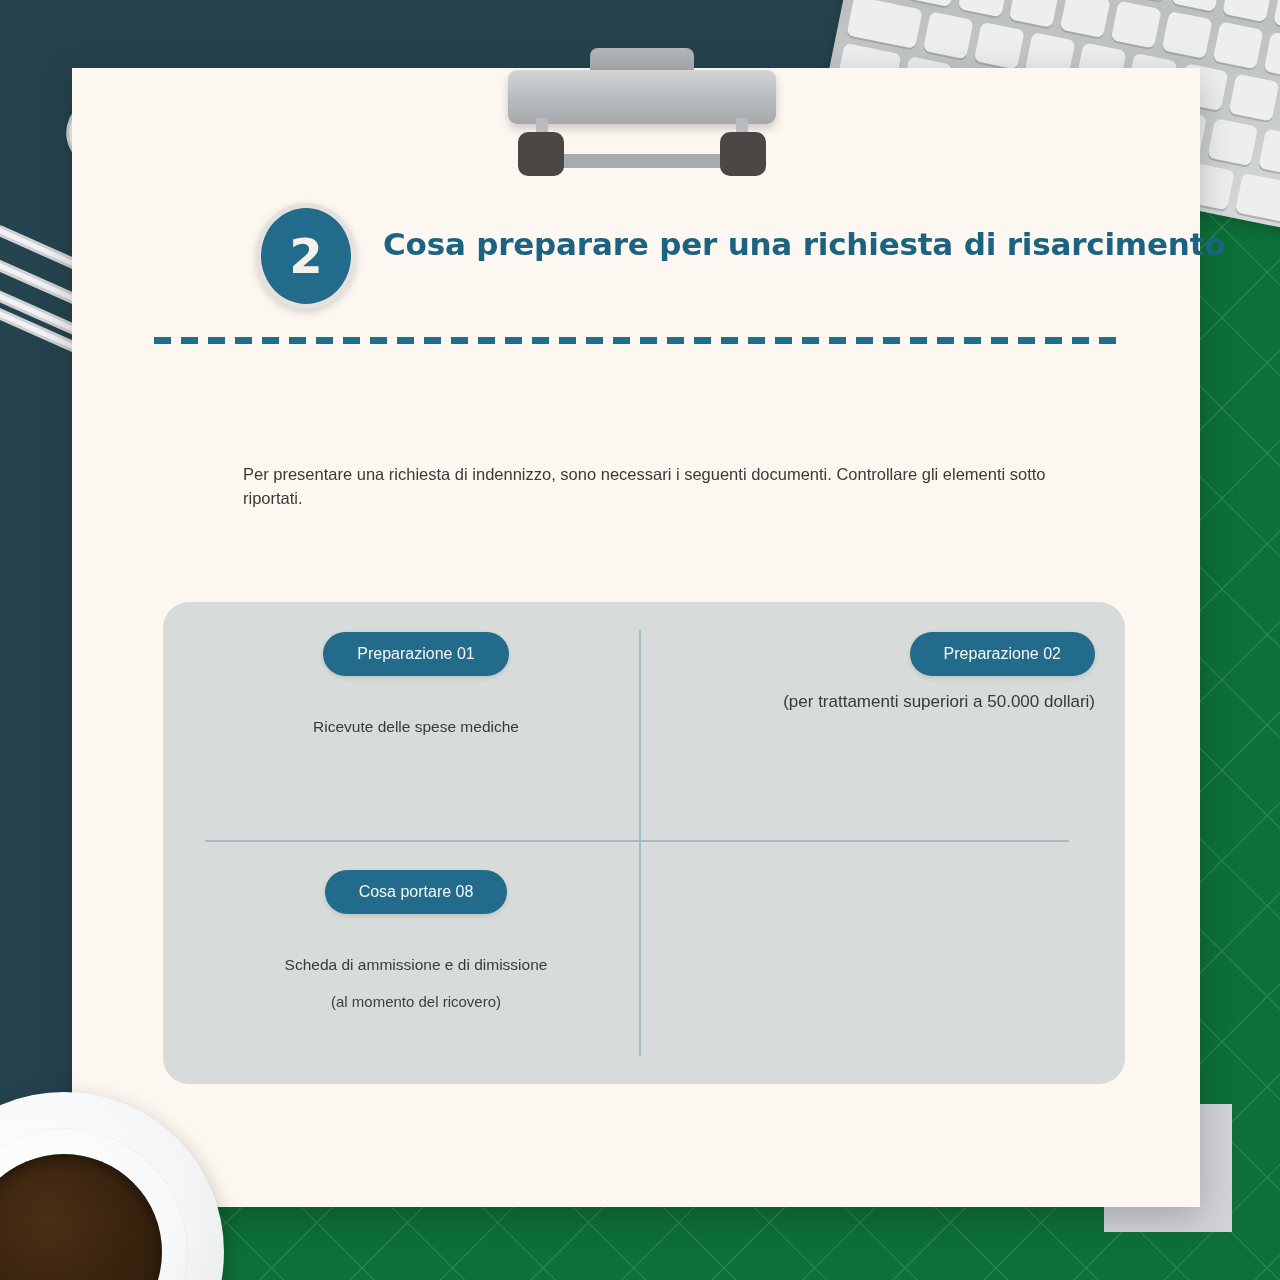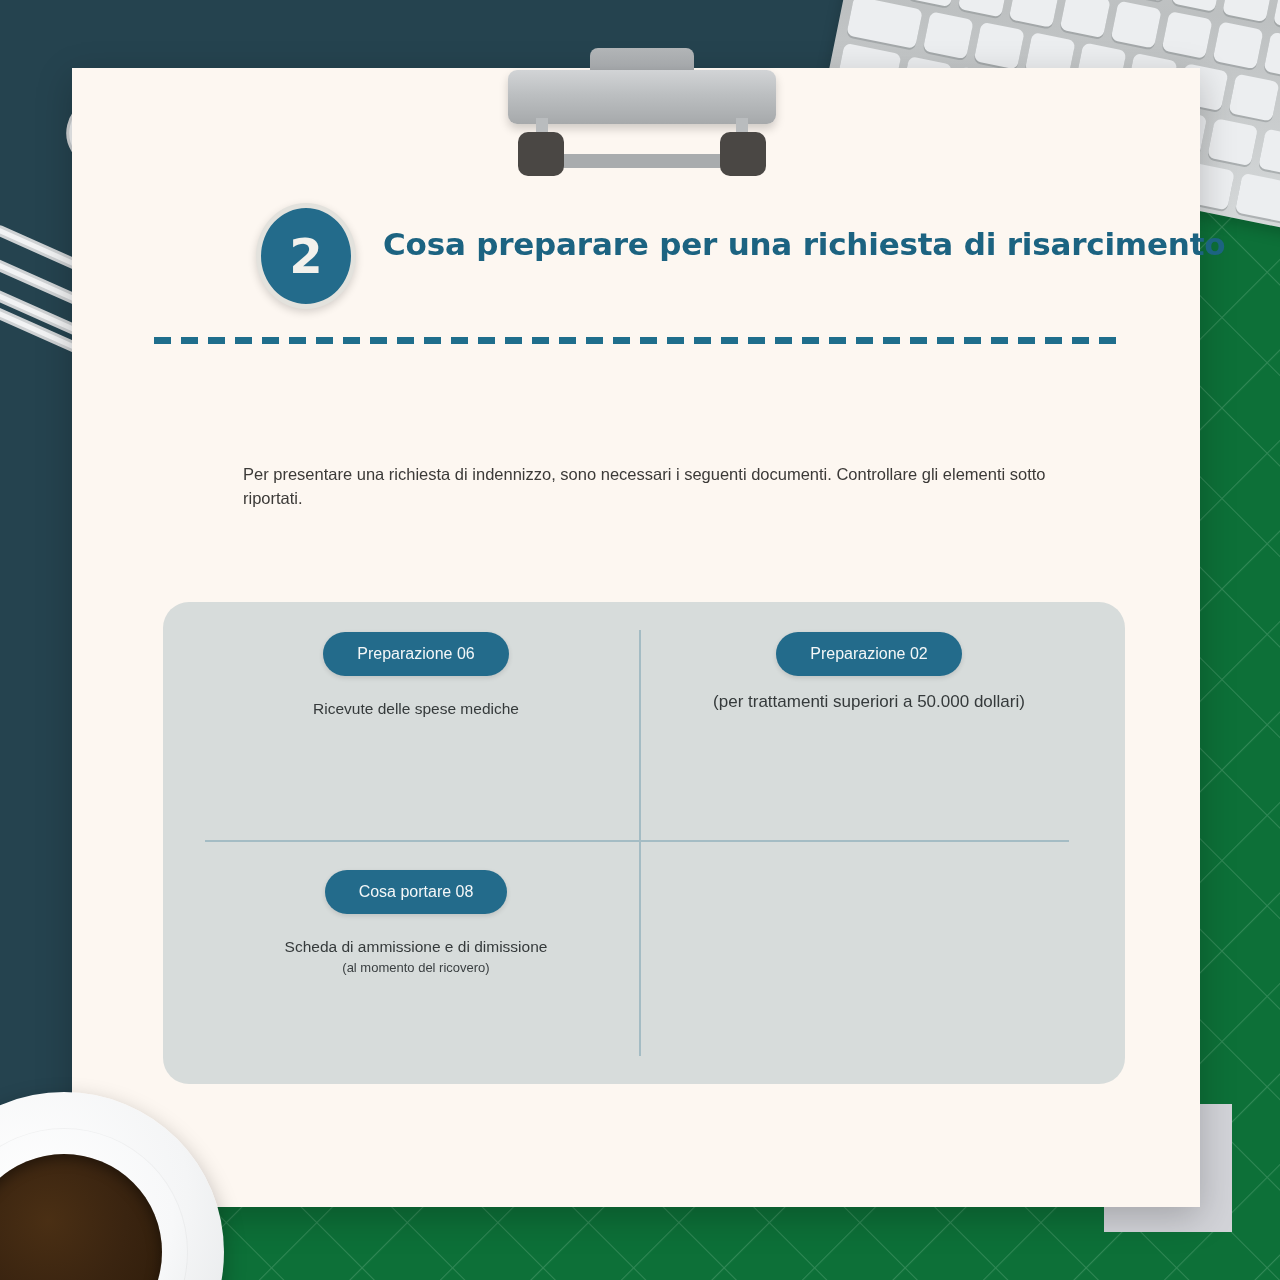--- a/index.html
+++ b/index.html
@@ -159,38 +159,38 @@
   .div-v{
     position:absolute;left:476px;top:28px;width:2px;height:426px;
     background:#a4bcc4;
   }
   .div-h{
     position:absolute;left:42px;top:238px;width:864px;height:2px;
     background:#a4bcc4;
   }
   .cell{position:absolute;text-align:center;}
   .cell-1{left:30px;top:30px;width:446px;}
-  .cell-2{left:480px;top:30px;width:452px;}
+  .cell-2{left:480px;top:30px;width:452px;text-align:right;}
   .cell-3{left:30px;top:268px;width:446px;}
   .cell-4{left:480px;top:268px;width:452px;}
 
   .pill{
     display:inline-block;
     background:#236b8b;
     color:#f4f7f8;
     border-radius:28px;
     padding:14px 34px;
     font-size:16px;
     line-height:1;
     box-shadow:0 2px 5px rgba(0,0,0,.12);
   }
   .cell-body{margin-top:0;color:#353a3b;}
-  .lbl-sm{font-size:15.5px;margin-top:24px;}
+  .lbl-sm{font-size:15.5px;margin-top:42px;}
   .lbl-lg{font-size:23px;margin-top:32px;letter-spacing:-.2px;}
-  .sub-xs{font-size:13px;margin-top:4px;color:#3b4042;}
+  .sub-xs{font-size:15px;margin-top:19px;color:#3b4042;}
   .sub-md{font-size:17px;margin-top:16px;color:#353a3b;}
 </style>
 </head>
 <body>
 
 <div id="stage">
 
   <div class="bg-navy"></div>
 
   <svg class="green-band" viewBox="0 0 1280 1280" preserveAspectRatio="none">
@@ -299,21 +299,21 @@
   <div class="title">Cosa preparare per una richiesta di risarcimento</div>
   <div class="dashes"></div>
 
   <div class="intro">Per presentare una richiesta di indennizzo, sono necessari i seguenti documenti. Controllare gli elementi sotto riportati.</div>
 
   <div class="panel">
     <div class="div-v"></div>
     <div class="div-h"></div>
 
     <div class="cell cell-1">
-      <span class="pill">Preparazione 06</span>
+      <span class="pill">Preparazione 01</span>
       <div class="cell-body lbl-sm">Ricevute delle spese mediche</div>
     </div>
 
     <div class="cell cell-2">
       <span class="pill">Preparazione 02</span>
       <div class="sub-md">(per trattamenti superiori a 50.000 dollari)</div>
     </div>
 
     <div class="cell cell-3">
       <span class="pill">Cosa portare 08</span>

